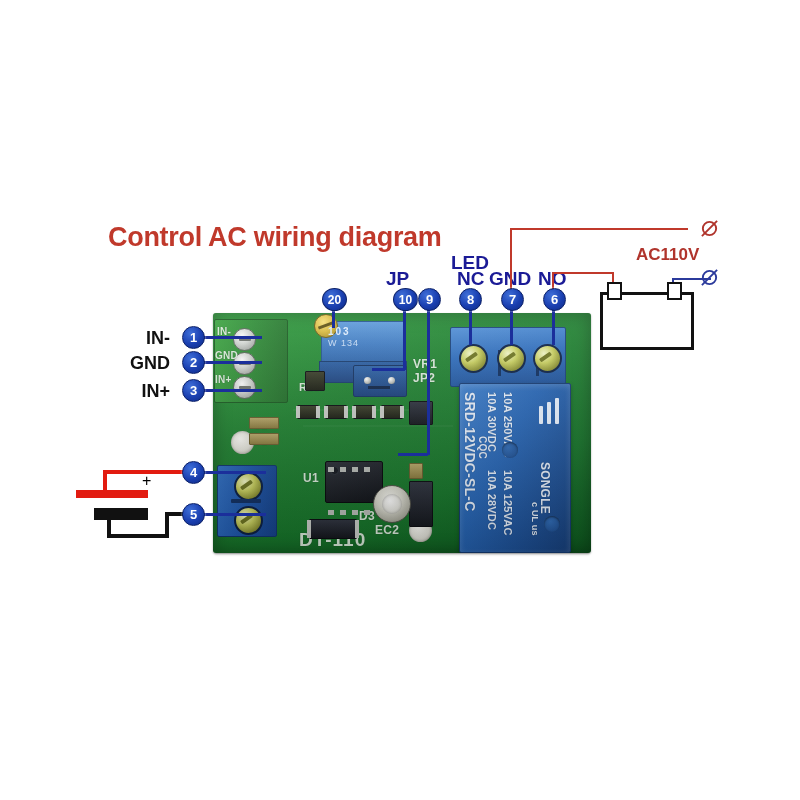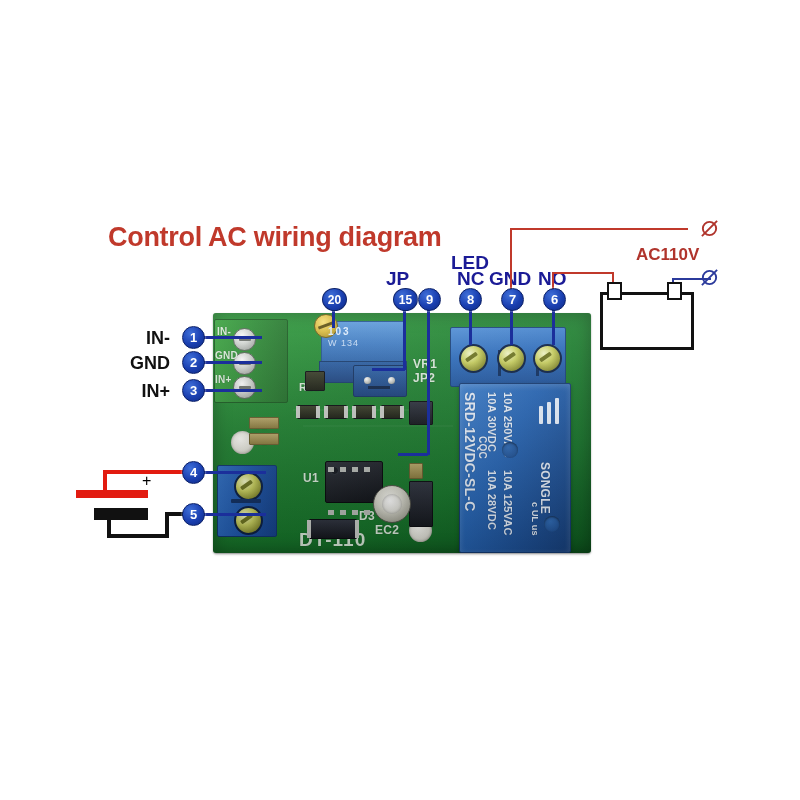--- a/index.html
+++ b/index.html
@@ -404,21 +404,21 @@
     </div>
   </div>
 
   <div class="marker" style="left:182px;top:326px;">1</div>
   <div class="marker" style="left:182px;top:351px;">2</div>
   <div class="marker" style="left:182px;top:379px;">3</div>
   <div class="marker" style="left:182px;top:461px;">4</div>
   <div class="marker" style="left:182px;top:503px;">5</div>
 
   <div class="marker wide" style="left:322px;top:288px;">20</div>
-  <div class="marker wide" style="left:393px;top:288px;">15</div>
+  <div class="marker wide" style="left:393px;top:288px;">10</div>
   <div class="marker" style="left:418px;top:288px;">9</div>
   <div class="marker" style="left:459px;top:288px;">8</div>
   <div class="marker" style="left:501px;top:288px;">7</div>
   <div class="marker" style="left:543px;top:288px;">6</div>
 
   <div class="wire red" style="left:510px;top:228px;width:2px;height:62px;"></div>
   <div class="wire red" style="left:510px;top:228px;width:178px;height:2px;"></div>
 
   <div class="wire red" style="left:552px;top:272px;width:2px;height:20px;"></div>
   <div class="wire red" style="left:552px;top:272px;width:62px;height:2px;"></div>

